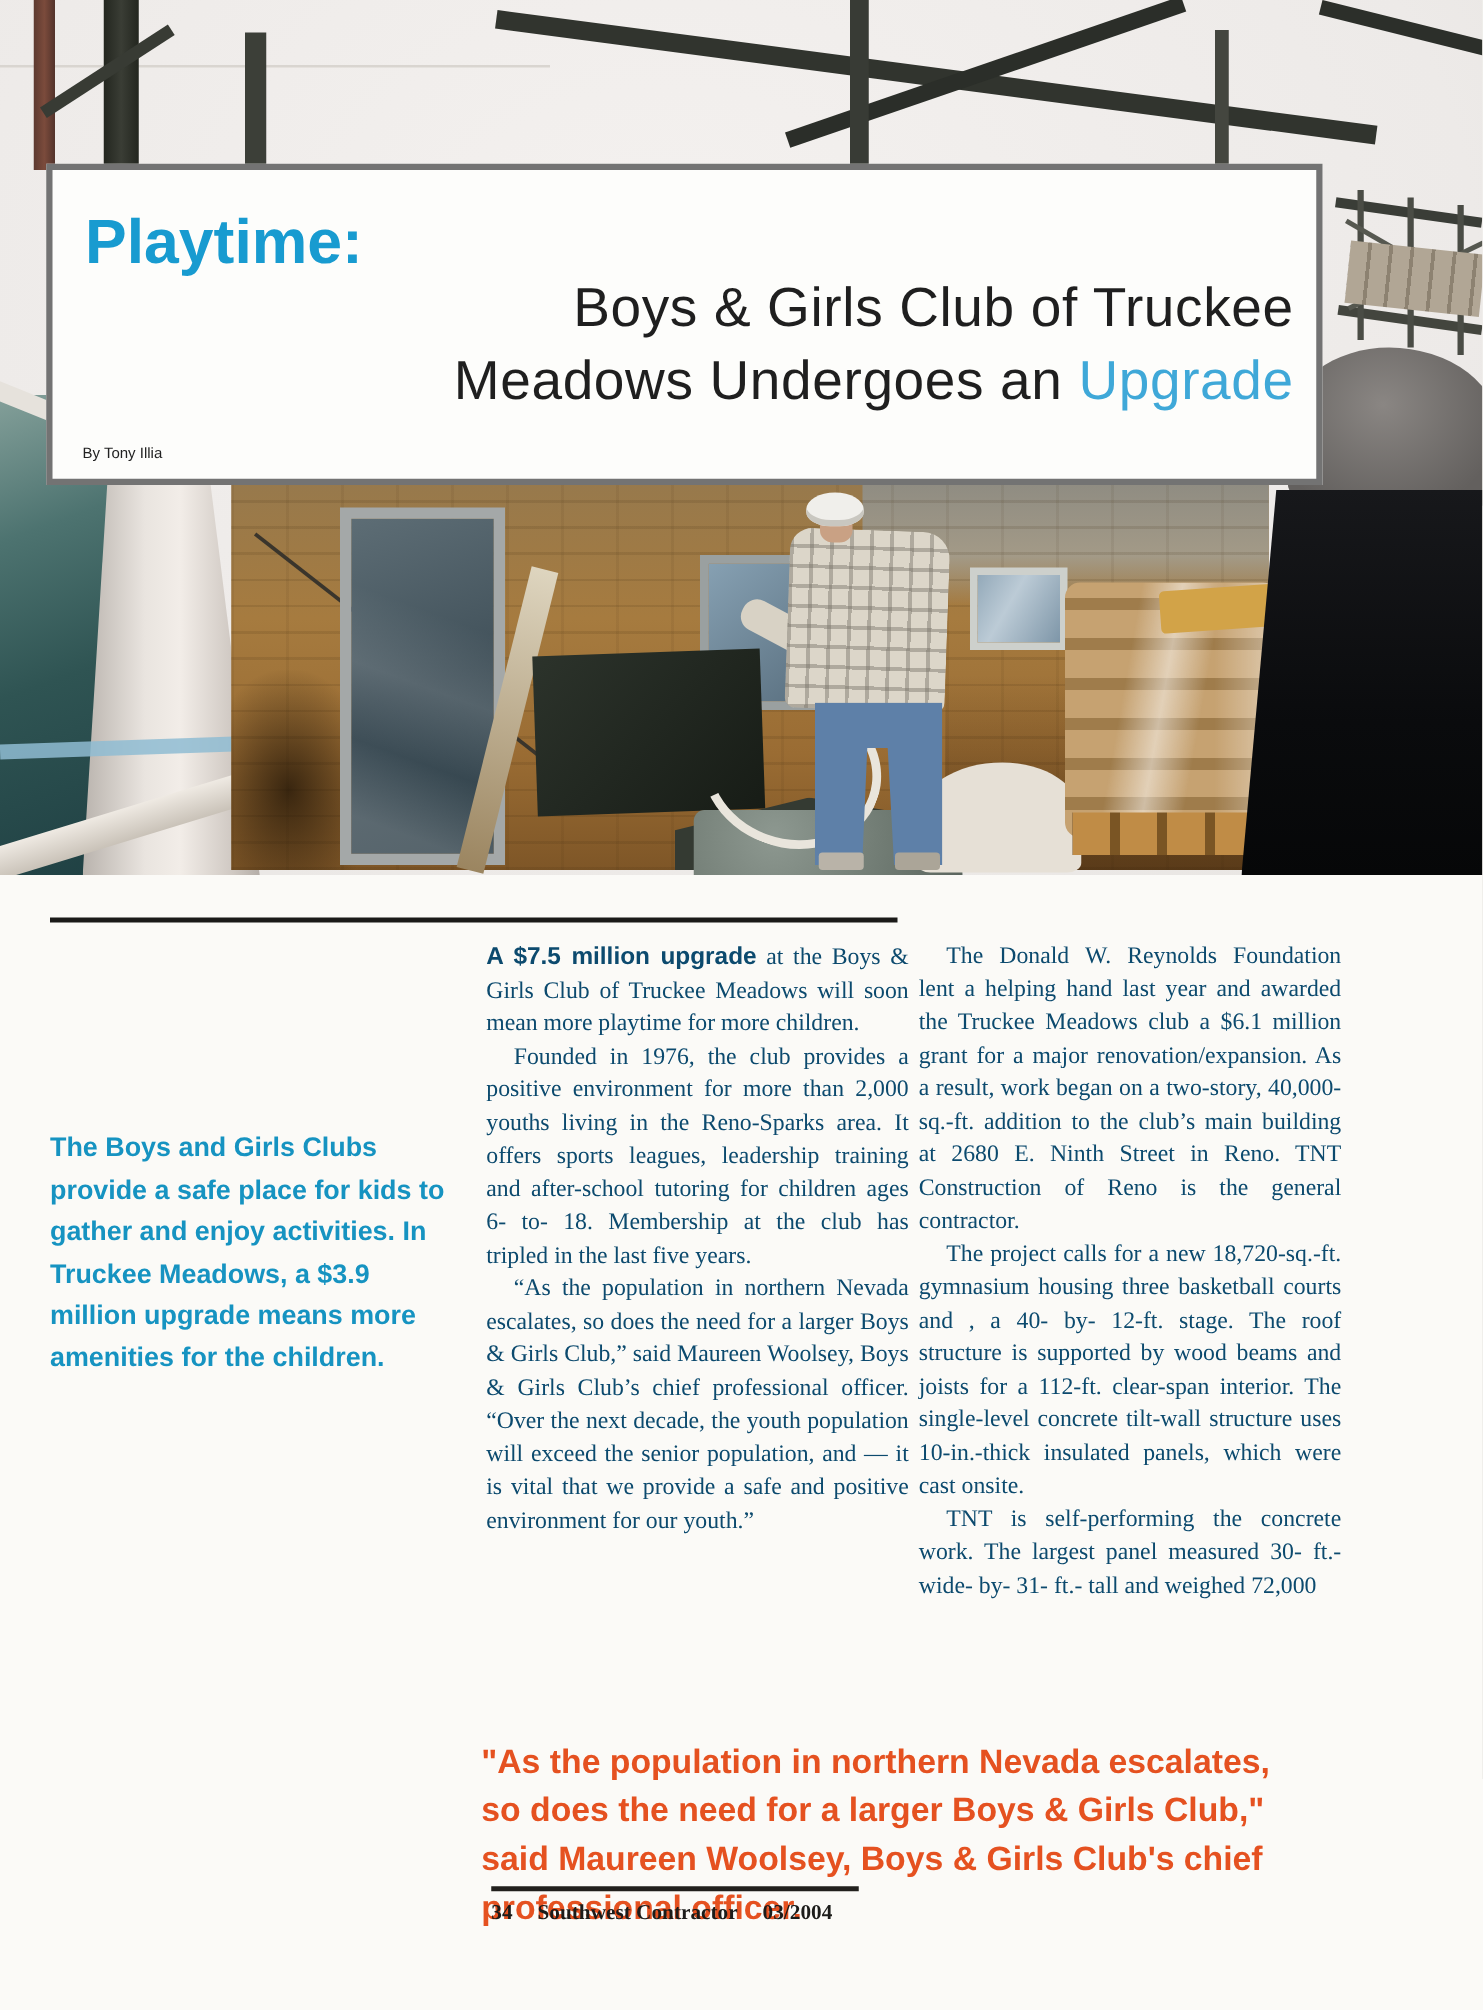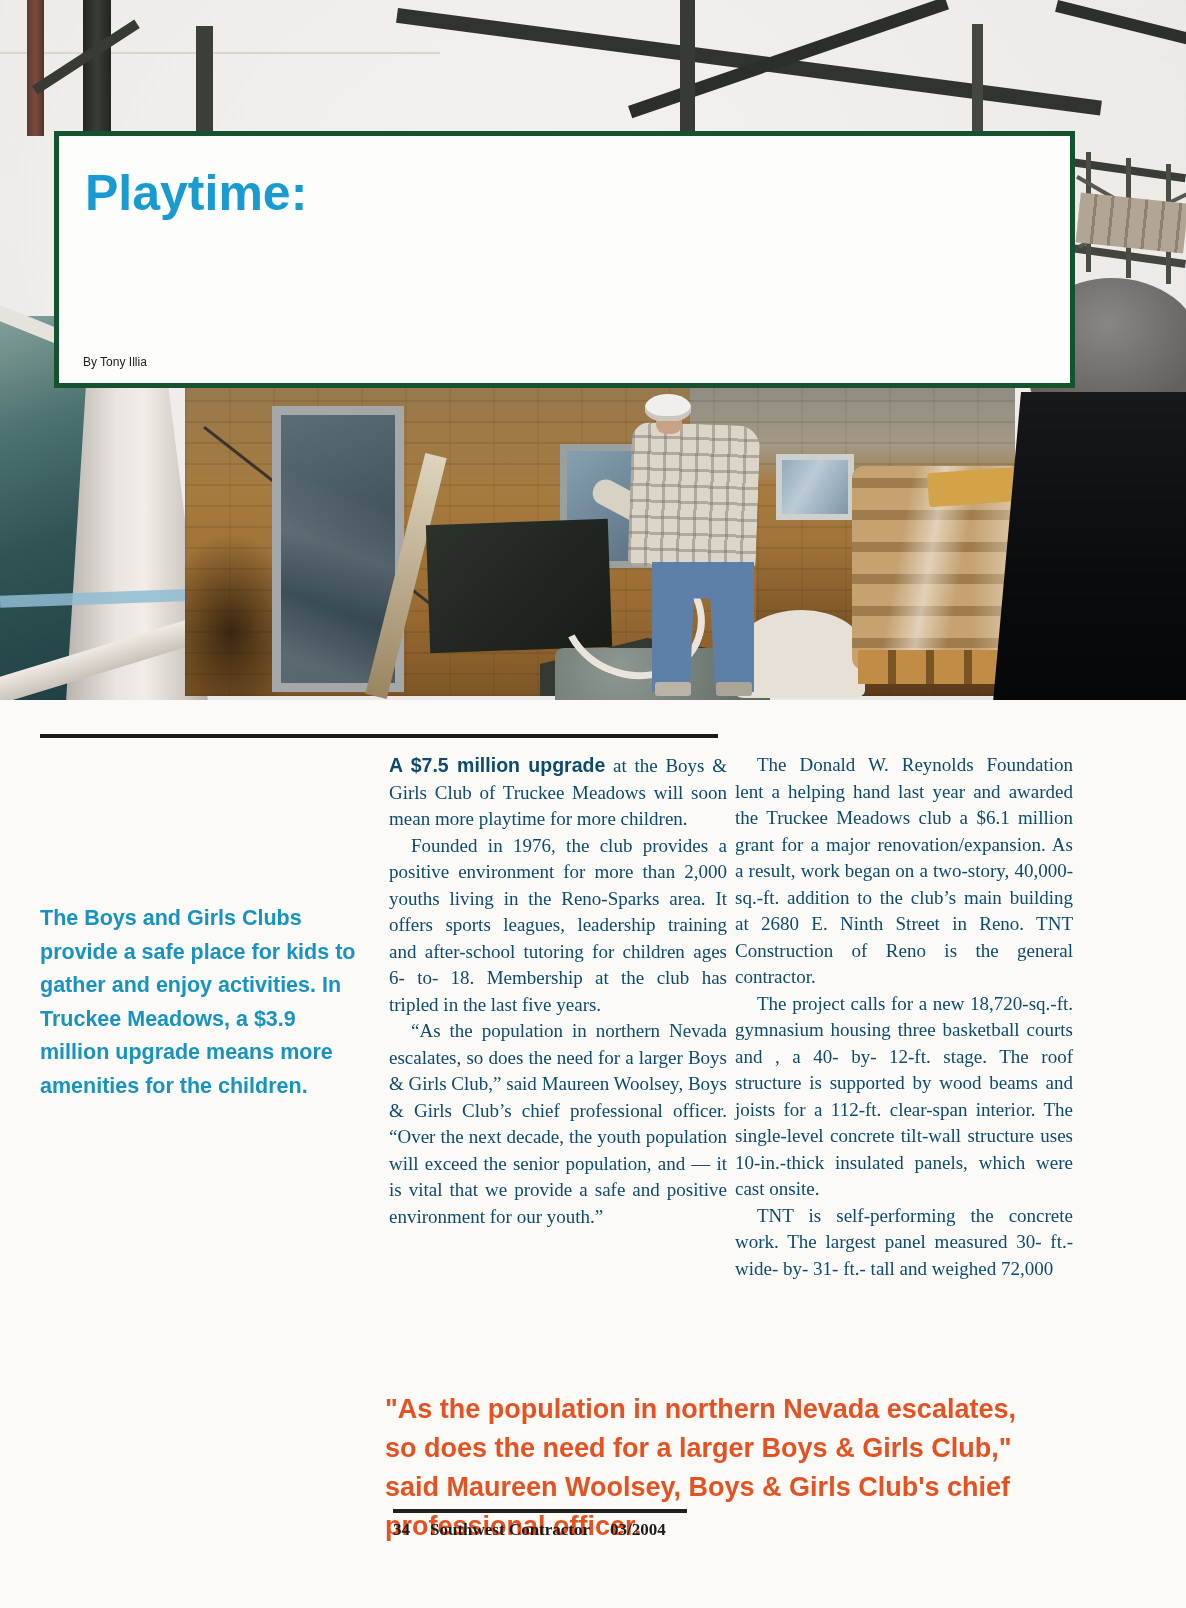--- a/index.html
+++ b/index.html
@@ -90,22 +90,22 @@
                    repeating-linear-gradient(90deg,rgba(120,115,105,.45) 0 3px,transparent 3px 16px),#dcd6c9;}
   .worker-head{left:656px;top:410px;width:26px;height:24px;background:#c9a184;border-radius:40%;}
   .hard-hat{left:645px;top:394px;width:46px;height:27px;background:#f0efeb;border-radius:50% 50% 42% 42%;
             box-shadow:inset 0 -5px 0 #c9c7c0;}
   .worker-legs{left:652px;top:562px;width:102px;height:130px;background:#5e80a8;
         clip-path:polygon(0 0,100% 0,100% 100%,62% 100%,57% 28%,41% 28%,37% 100%,0 100%);}
   .boot1{left:655px;top:682px;width:36px;height:14px;background:#b9b3a8;border-radius:3px;}
   .boot2{left:716px;top:682px;width:36px;height:14px;background:#aba598;border-radius:3px;}
 
   
-  .title-box{position:absolute;left:54px;top:131px;width:1021px;height:257px;background:#fdfdfb;
-             border:5px solid #14532d;box-sizing:border-box;z-index:10;}
+  .title-box{position:absolute;left:37px;top:131px;width:1021px;height:257px;background:#fdfdfb;
+             border:5px solid #737373;box-sizing:border-box;z-index:10;}
   .kicker{position:absolute;left:26px;top:28px;font-size:50px;font-weight:bold;color:#189bd0;letter-spacing:0;}
   .headline{position:absolute;right:18px;top:82px;text-align:right;font-size:44px;font-weight:400;
             color:#1f1f1f;line-height:58px;letter-spacing:.5px;}
   .headline .hl{color:#3fa8d8;}
   .byline{position:absolute;left:24px;bottom:14px;font-size:12px;color:#222;margin-top:40px;}
 
   
   .rule-top{position:absolute;left:40px;top:734px;width:678px;height:4px;background:#1b1a18;}
   .url-line{position:absolute;left:40px;top:745px;font-size:17.5px;font-weight:bold;letter-spacing:-0.2px;color:#171717;}
   .url-line .url-path{color:#e4512a;}
@@ -183,20 +183,24 @@
     <div class="worker-torso"></div>
     <div class="worker-head"></div>
     <div class="hard-hat"></div>
     <div class="worker-legs"></div>
     <div class="boot1"></div>
     <div class="boot2"></div>
   </div>
 
   <div class="title-box">
     <div class="kicker">Playtime:</div>
+    <div class="headline">
+      <span>Boys &amp; Girls Club of Truckee</span><br>
+      <span>Meadows Undergoes an </span><span class="hl">Upgrade</span>
+    </div>
     <div class="byline">By Tony Illia</div>
   </div>
 
   <div class="rule-top"></div>
 
   <div class="callout">The Boys and Girls Clubs provide a safe place for kids to gather and enjoy activities. In Truckee Meadows, a $3.9 million upgrade means more amenities for the children.</div>
 
   <div class="bodycol col-mid">
     <p><span class="lead-bold">A $7.5 million upgrade</span><span> at the Boys &amp; Girls Club of Truckee Meadows will soon mean more playtime for more children.</span></p>
     <p class="indent">Founded in 1976, the club provides a positive environment for more than 2,000 youths living in the Reno-Sparks area. It offers sports leagues, leadership training and after-school tutoring for children ages 6- to- 18. Membership at the club has tripled in the last five years.</p>

